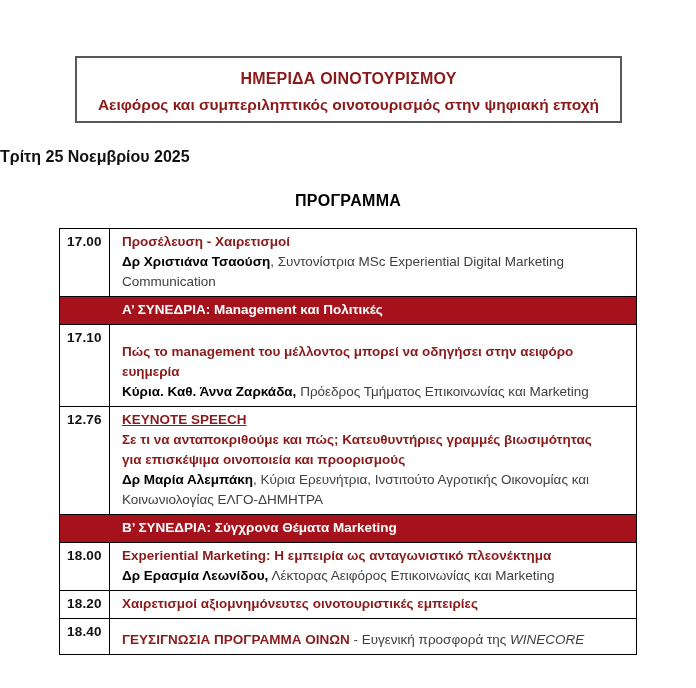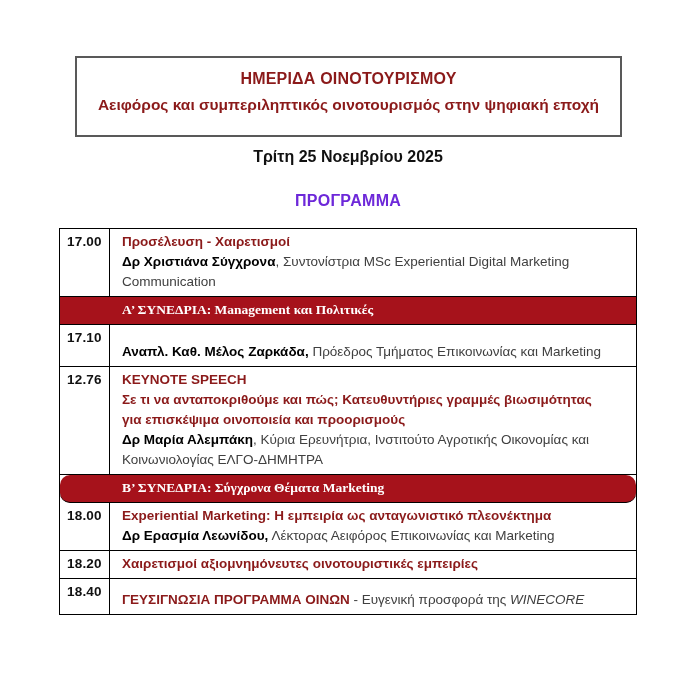--- a/index.html
+++ b/index.html
@@ -7,41 +7,41 @@
   body {
     width:696px; height:688px;
     font-family:"Liberation Sans","DejaVu Sans",sans-serif;
     color:#000;
     overflow:hidden;
   }
   .page { position:relative; width:696px; height:688px; background:#fff; }
 
   
   .title-box {
-    position:absolute; left:75px; top:56px; width:547px; height:81px;
+    position:absolute; left:75px; top:56px; width:547px; height:67px;
     border:2px solid #595959; background:#fff;
     text-align:center; padding-top:11px;
   }
   .title-box .main-title {
     font-size:16px; font-weight:bold; color:#8B1A1A; line-height:20px;
     letter-spacing:.2px;
   }
   .title-box .sub-title {
     font-size:15.5px; font-weight:bold; color:#8B1A1A; line-height:20px;
     margin-top:6px;
   }
 
   
   .date-line {
     position:absolute; left:0; top:148px; width:100%;
-    text-align:center; font-size:16px; font-weight:bold; color:#111;
+    text-align:left; font-size:16px; font-weight:bold; color:#111;
   }
   .program-heading {
     position:absolute; left:0; top:192px; width:100%;
-    text-align:center; font-size:16px; font-weight:bold; color:#6d28d9;
+    text-align:center; font-size:16px; font-weight:bold; color:#000000;
     letter-spacing:.3px;
   }
 
   
   .program-table {
     position:absolute; left:59px; top:228px; width:578px;
     border:1px solid #000; border-bottom:none;
     font-size:13.5px;
   }
   .prow { display:flex; border-bottom:1px solid #000; }
@@ -50,24 +50,24 @@
     font-weight:bold; color:#111; padding:3px 0 3px 7px; line-height:20px;
     letter-spacing:.2px;
   }
   .content-cell {
     flex:1 1 auto; padding:3px 24px 4px 12px; line-height:20px; color:#404040;
   }
   .content-cell p { margin:0; }
   .session-row {
     border-bottom:1px solid #000;
     background:#A6121B; color:#fff; font-weight:bold;
-    line-height:20px; padding:3px 10px 4px 62px;font-family:Liberation Serif, serif;
+    line-height:20px; padding:3px 10px 4px 62px;
   }
   .s-red-bold { color:#8B1A1A; font-weight:bold;margin-top:16px; }
-  .s-red-bold-underline { color:#8B1A1A; font-weight:bold; }
+  .s-red-bold-underline { color:#8B1A1A; font-weight:bold; text-decoration:underline; }
   .s-black-bold { color:#000; font-weight:bold; }
   .s-regular { color:#404040; }
   .s-italic { color:#404040; font-style:italic; }
   .pre-gap { display:block; }
 </style>
 </head>
 <body>
 
 <div class="page">
 
@@ -78,40 +78,41 @@
 
   <div class="date-line">Τρίτη 25 Νοεμβρίου 2025</div>
 
   <div class="program-heading">ΠΡΟΓΡΑΜΜΑ</div>
 
   <div class="program-table" id="program-table">
       <div class="prow">
         <div class="time-cell">17.00</div>
         <div class="content-cell">
           <p><span class="s-red-bold">Προσέλευση - Χαιρετισμοί</span></p>
-          <p><span class="s-black-bold">Δρ Χριστιάνα Σύγχρονα</span><span class="s-regular">, Συντονίστρια MSc Experiential Digital Marketing Communication</span></p>
+          <p><span class="s-black-bold">Δρ Χριστιάνα Τσαούση</span><span class="s-regular">, Συντονίστρια MSc Experiential Digital Marketing Communication</span></p>
         </div>
       </div>
       <div class="session-row" style="background: rgb(166, 18, 27); color: rgb(255, 255, 255);">Α’ ΣΥΝΕΔΡΙΑ: Management και Πολιτικές</div>
       <div class="prow">
         <div class="time-cell">17.10</div>
         <div class="content-cell">
           <span class="pre-gap" style="height: 14px;"></span>
-          <p><span class="s-black-bold">Αναπλ. Καθ. Μέλος Ζαρκάδα,</span><span class="s-regular"> Πρόεδρος Τμήματος Επικοινωνίας και Marketing</span></p>
+          <p><span class="s-red-bold">Πώς το management του μέλλοντος μπορεί να οδηγήσει στην αειφόρο ευημερία</span></p>
+          <p><span class="s-black-bold">Κύρια. Καθ. Άννα Ζαρκάδα,</span><span class="s-regular"> Πρόεδρος Τμήματος Επικοινωνίας και Marketing</span></p>
         </div>
       </div>
       <div class="prow">
         <div class="time-cell">12.76</div>
         <div class="content-cell">
           <p><span class="s-red-bold-underline">KEYNOTE SPEECH</span></p>
           <p><span class="s-red-bold">Σε τι να ανταποκριθούμε και πώς; Κατευθυντήριες γραμμές βιωσιμότητας για επισκέψιμα οινοποιεία και προορισμούς</span></p>
           <p><span class="s-black-bold">Δρ Μαρία Αλεμπάκη</span><span class="s-regular">, Κύρια Ερευνήτρια, Ινστιτούτο Αγροτικής Οικονομίας και Κοινωνιολογίας ΕΛΓΟ-ΔΗΜΗΤΡΑ</span></p>
         </div>
       </div>
-      <div class="session-row" style="background: rgb(166, 18, 27); color: rgb(255, 255, 255); border-radius: 10px;">Β’ ΣΥΝΕΔΡΙΑ: Σύγχρονα Θέματα Marketing</div>
+      <div class="session-row" style="background: rgb(166, 18, 27); color: rgb(255, 255, 255);">Β’ ΣΥΝΕΔΡΙΑ: Σύγχρονα Θέματα Marketing</div>
       <div class="prow">
         <div class="time-cell">18.00</div>
         <div class="content-cell">
           <p><span class="s-red-bold">Experiential Marketing: Η εμπειρία ως ανταγωνιστικό πλεονέκτημα</span></p>
           <p><span class="s-black-bold">Δρ Ερασμία Λεωνίδου,</span><span class="s-regular"> Λέκτορας Αειφόρος Επικοινωνίας και Marketing</span></p>
         </div>
       </div>
       <div class="prow">
         <div class="time-cell">18.20</div>
         <div class="content-cell">

